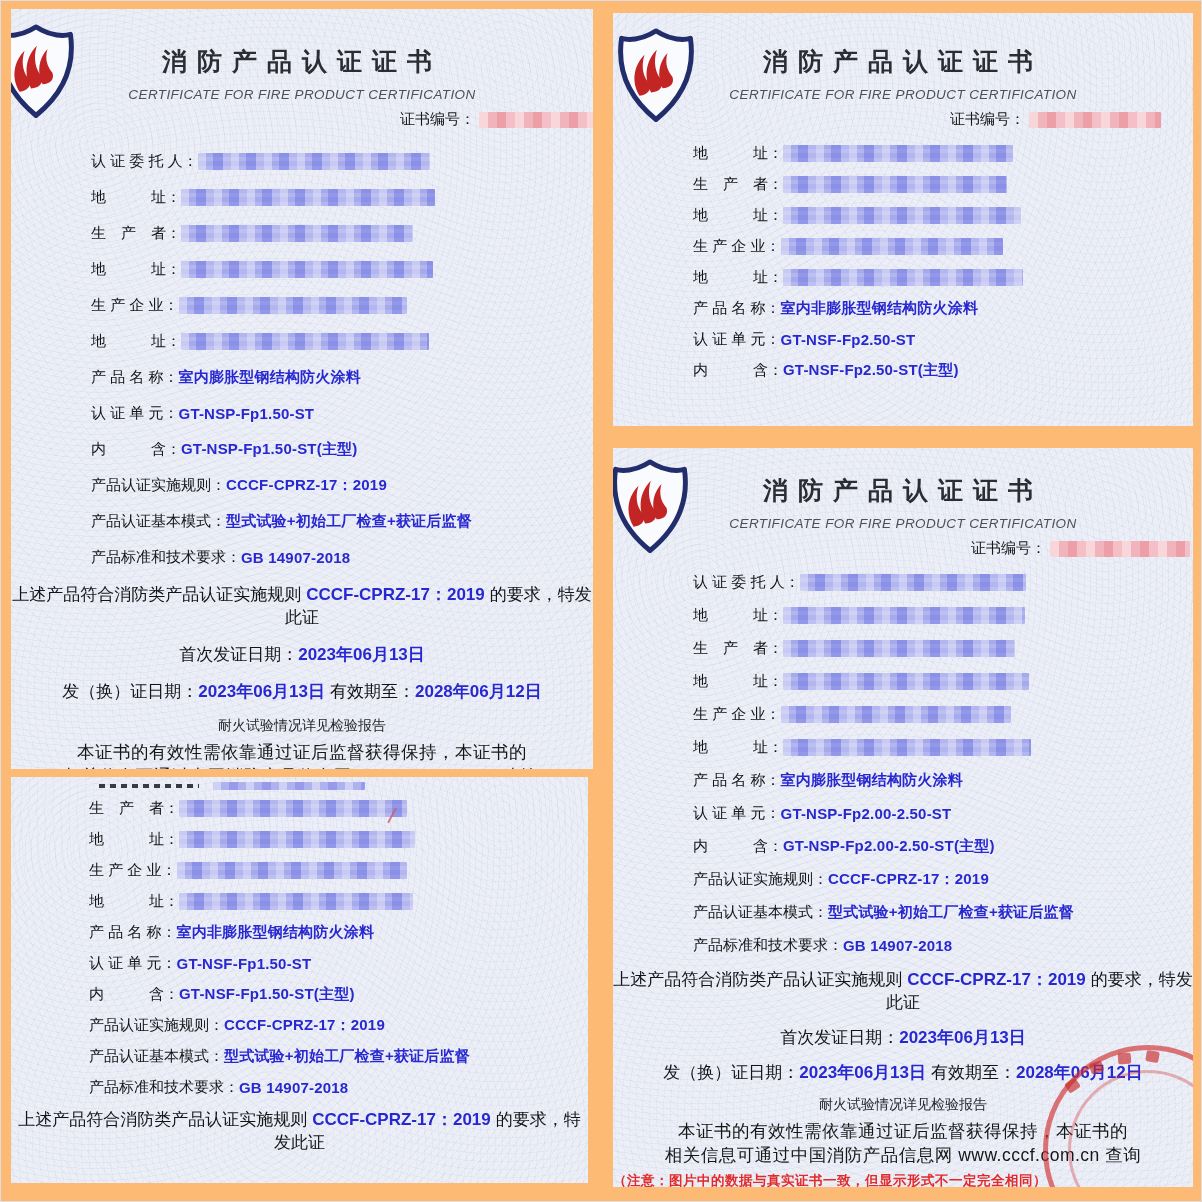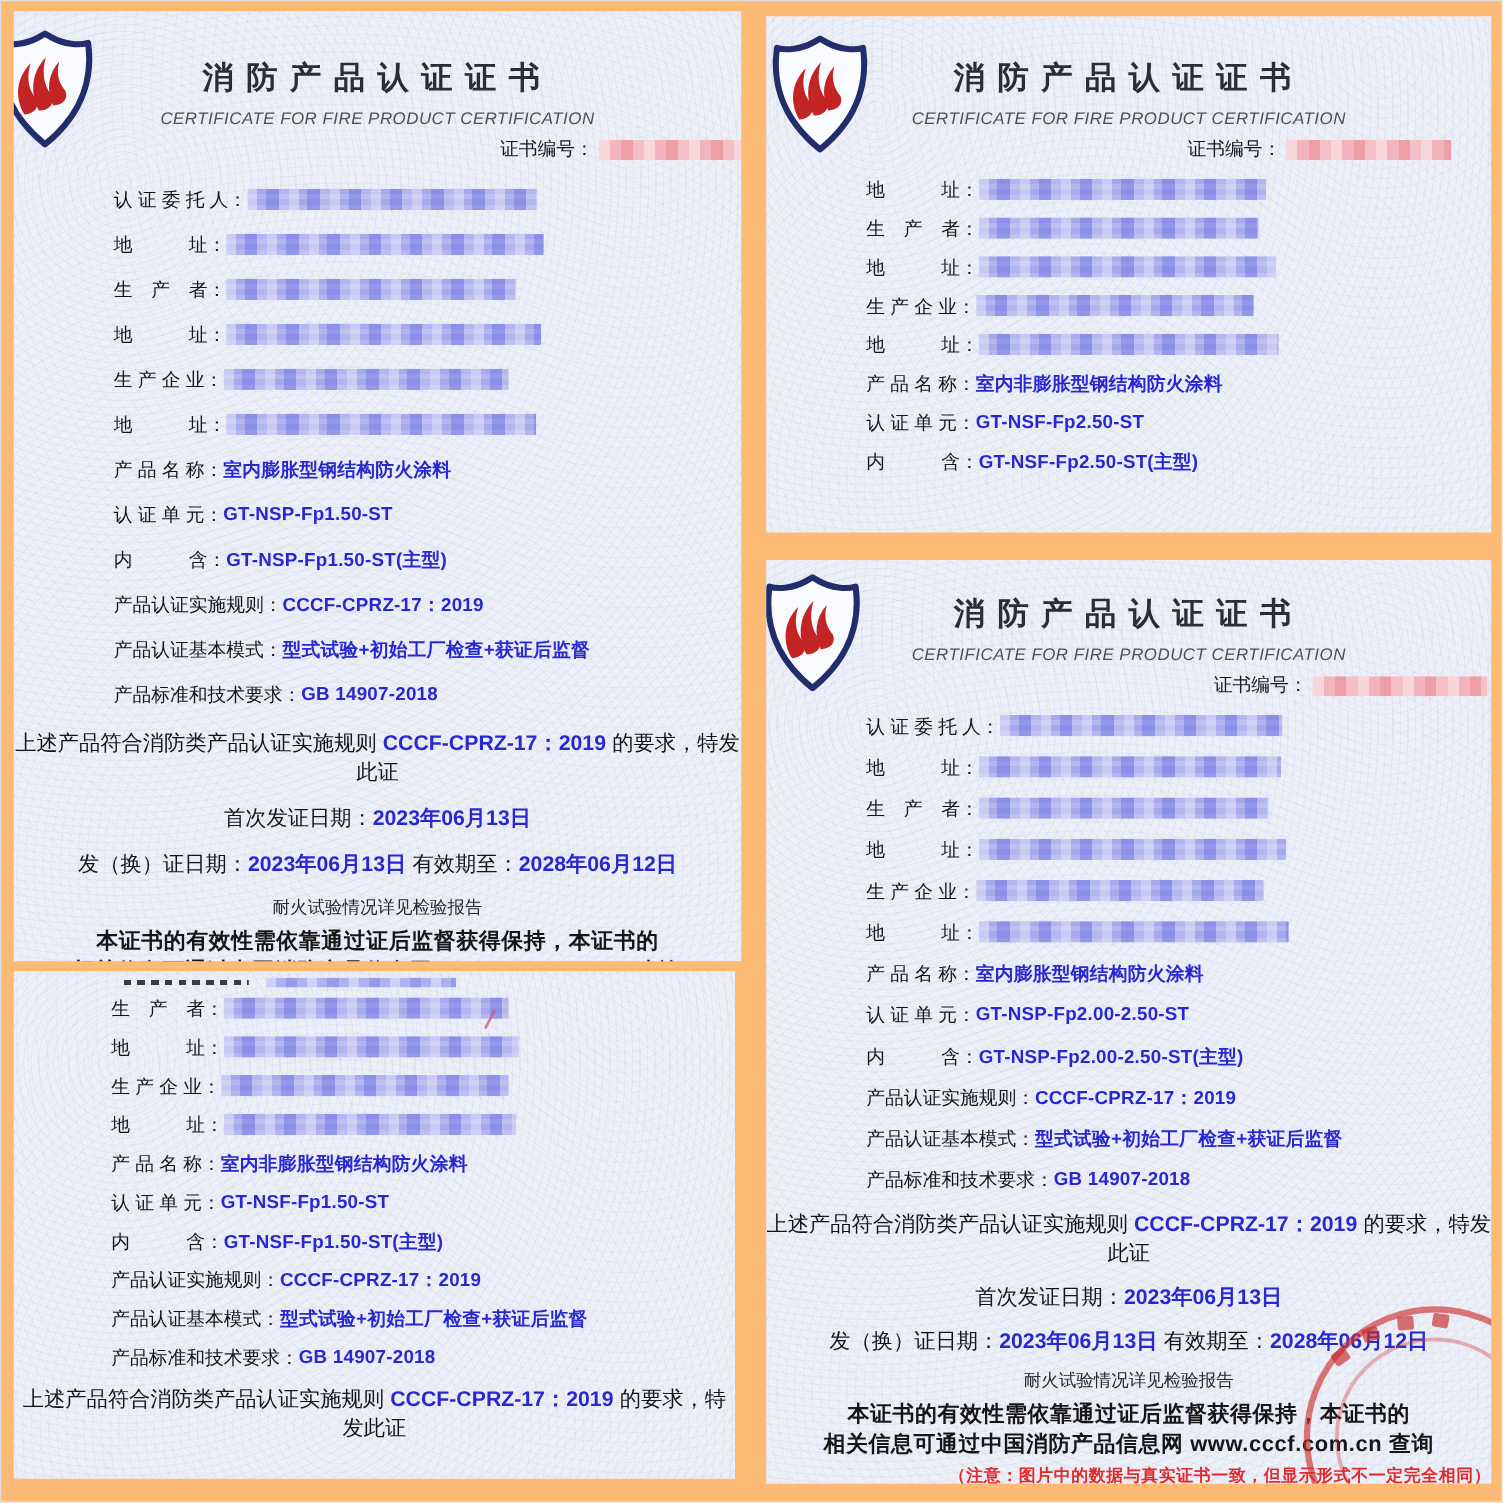--- a/index.html
+++ b/index.html
@@ -40,21 +40,21 @@
   .pinkbar{height:16px;border-radius:1px;margin-left:4px;
     background-color:#f2b4bc;
     background-image:repeating-linear-gradient(90deg, rgba(255,255,255,0.45) 0 9px, rgba(255,255,255,0) 9px 18px, rgba(228,120,130,0.35) 18px 27px, rgba(255,255,255,0.15) 27px 36px);
   }
 
   .fields{padding-left:80px;}
   #cert-tl .fields{margin-top:22px;}
   #cert-tr .fields{margin-top:14px;}
   #cert-br .fields{margin-top:14px;}
   #cert-bl .fields{margin-top:6px;padding-left:78px;}
-  .row{display:flex;align-items:flex-start;height:21px;}
+  .row{display:flex;align-items:center;height:21px;}
   #cert-tl .row{margin-bottom:15px;}
   #cert-tr .row{margin-bottom:10px;}
   #cert-br .row{margin-bottom:12px;}
   #cert-bl .row{margin-bottom:10px;}
   .lbl{font-size:15px;color:#141418;white-space:pre;}
   .val{font-size:15px;color:#2828d0;font-weight:600;letter-spacing:0.2px;}
   .redact{height:17px;border-radius:1px;
     background-color:#a6aaec;
     background-image:
       repeating-linear-gradient(90deg, rgba(255,255,255,0.38) 0 8px, rgba(255,255,255,0) 8px 15px, rgba(96,102,224,0.38) 15px 25px, rgba(255,255,255,0.14) 25px 33px),
@@ -63,22 +63,22 @@
   .suffix{font-size:15px;color:#141418;margin-left:6px;}
 
   .center{text-align:center;font-size:17px;color:#141418;}
   #cert-tl .center{margin-bottom:14px;}
   #cert-br .center{margin-bottom:12px;}
   #cert-bl .center{margin-top:2px;}
   .blue{color:#2828d0;font-weight:600;}
   .sp{display:inline-block;width:5px;}
 
   .report{text-align:center;font-size:14px;color:#26262c;margin:4px 0 5px;}
-  .boldline{text-align:center;font-size:17.5px;font-weight:bold;color:#161616;margin:0 0;letter-spacing:0.5px;}
-  .rednote{text-align:right;font-size:13.5px;font-weight:bold;color:#e22a2a;margin-top:5px;letter-spacing:0.5px;}
+  .boldline{text-align:center;font-size:17.5px;font-weight:normal;color:#161616;margin:0 0;letter-spacing:0.5px;}
+  .rednote{text-align:left;font-size:13.5px;font-weight:bold;color:#e22a2a;margin-top:5px;letter-spacing:0.5px;}
 
   
   .cutrow{display:flex;align-items:flex-start;padding-left:88px;margin-top:5px;height:10px;overflow:hidden;}
   .cut-dashes{width:100px;height:4px;margin-top:2px;
     background:repeating-linear-gradient(90deg,#3a3a42 0 6px, rgba(0,0,0,0) 6px 11px);}
   .cut-bar{width:152px;height:8px;margin-left:14px;border-radius:1px;
     background-color:#aeb2ee;
     background-image:repeating-linear-gradient(90deg, rgba(255,255,255,0.4) 0 8px, rgba(255,255,255,0) 8px 16px, rgba(96,102,224,0.3) 16px 25px, rgba(255,255,255,0) 25px 33px);}
 
   .penmark{position:absolute;left:380px;top:30px;width:2px;height:17px;background:#d05a66;transform:rotate(28deg);border-radius:2px;opacity:0.8;}

